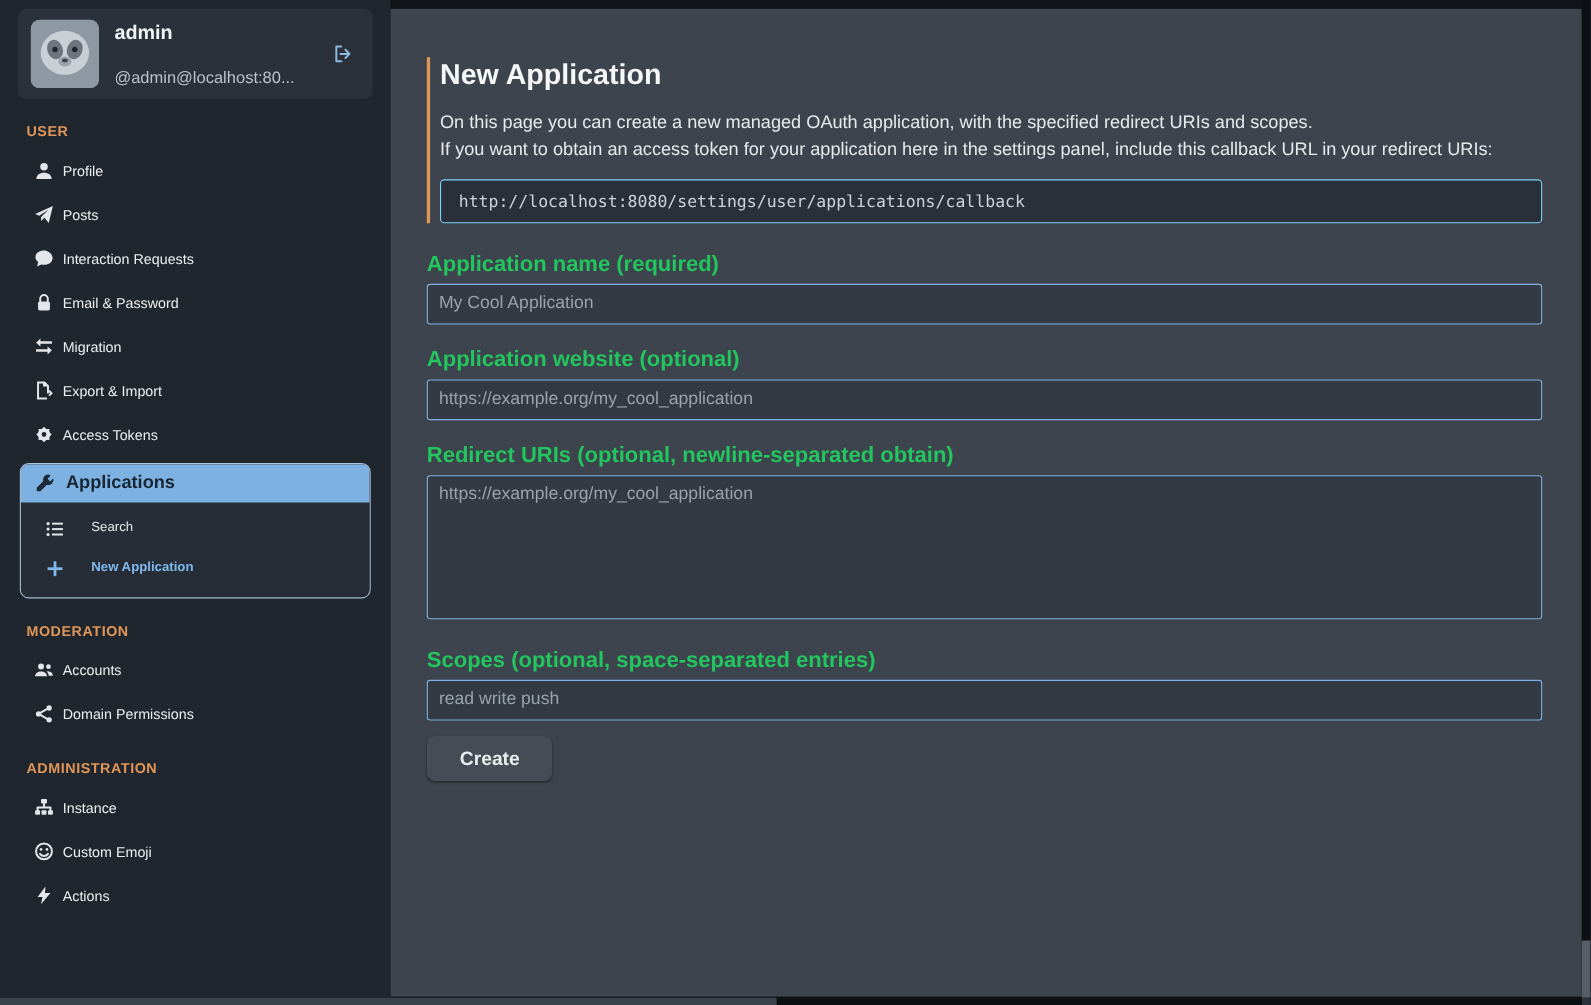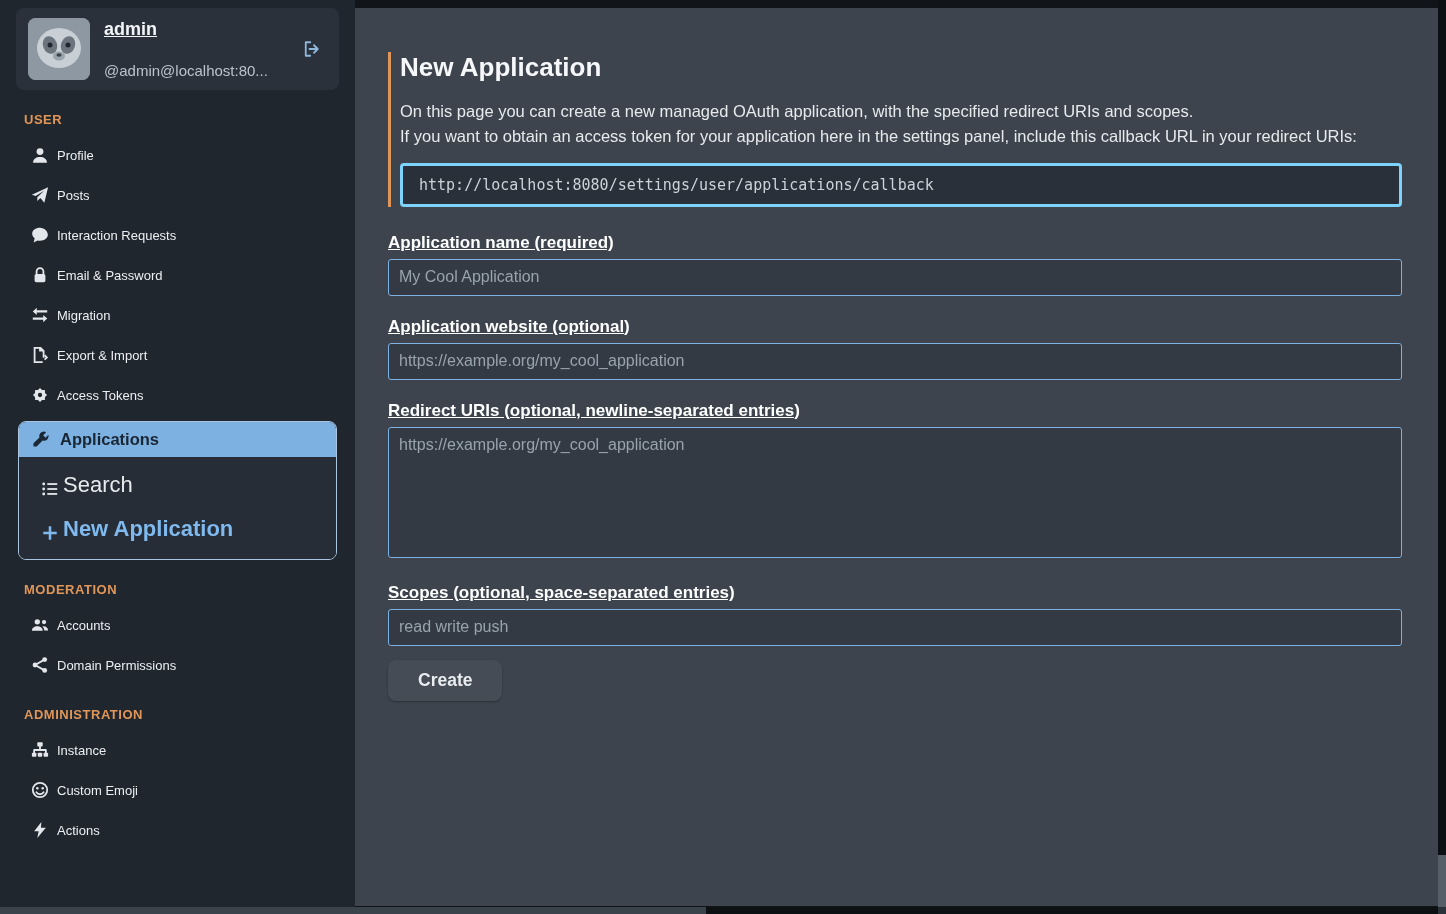--- a/index.html
+++ b/index.html
@@ -5,50 +5,50 @@
   * { margin:0; padding:0; box-sizing:border-box; }
   html,body { width:1446px; height:914px; overflow:hidden; }
   body { font-family:"Liberation Sans", sans-serif; background:#111419; color:#e9ecef; }
   .app { position:relative; width:1446px; height:914px; display:flex; overflow:hidden; }
 
   
   .sidebar { width:355px; flex:none; background:#20262e; height:100%; overflow:hidden; }
   .user-card { margin:8px 16px 0 16px; background:#2a313b; border-radius:8px; padding:10px 12px; display:flex; align-items:center; gap:14px; }
   .avatar { width:62px; height:62px; border-radius:8px; flex:none; background:#8d98a3; overflow:hidden; display:flex; align-items:center; justify-content:center; }
   .user-info { min-width:0; flex:1; }
-  .user-name { font-size:18px; font-weight:bold; color:#f2f5f7; margin-bottom:22px;text-decoration:underline; }
+  .user-name { font-size:18px; font-weight:bold; color:#f2f5f7; margin-bottom:22px; }
   .user-handle { font-size:15px; color:#bac2cb; white-space:nowrap; overflow:hidden; text-overflow:ellipsis; max-width:180px; }
   .logout-btn { background:none; border:none; cursor:pointer; padding:4px; margin-left:auto; }
 
   .section-heading { margin:22px 0 8px 24px; color:#e09658; font-size:13px; font-weight:bold; letter-spacing:.04em; }
   .nav-item { display:flex; align-items:center; gap:8px; padding:11px 16px 11px 31px; font-size:13px; color:#eceff2; cursor:pointer; text-decoration:none; }
   .icon { width:18px; height:18px; flex:none; display:flex; align-items:center; justify-content:center; }
   .icon svg { display:block; width:18px; height:18px; }
   .ic-fill { fill:#e3e7eb; }
   .ic-stroke { fill:none; stroke:#e3e7eb; stroke-width:2; stroke-linecap:round; stroke-linejoin:round; }
 
   .apps-block { margin:6px 18px 0 18px; border:1px solid #a9c4dc; border-radius:8px; overflow:hidden; }
   .apps-active { display:flex; align-items:flex-start; gap:10px; padding:8px 13px; background:#7cb1e2; color:#192633; font-size:16.5px; font-weight:600; cursor:pointer; }
   .apps-active .ic-fill { fill:#1b2836; }
   .submenu { background:#262d36; padding:6px 0 8px 0; }
-  .sub-item { display:flex; align-items:flex-end; gap:4px; padding:9px 10px 9px 22px; font-size:22px; color:#e8ebee; cursor:pointer; text-decoration:none; }
+  .sub-item { display:flex; align-items:flex-start; gap:24px; padding:9px 10px 9px 22px; font-size:12px; color:#e8ebee; cursor:pointer; text-decoration:none; }
   .sub-item.active { color:#7fb9ee; font-weight:bold; }
   .sub-item.active .ic-fill { fill:#7fb9ee; }
 
   
   .panel { flex:1; margin:8px 8px 8px 0; background:#3d444d; overflow:hidden; padding:44px 36px 0 33px; }
   .header-block { border-left:3px solid #e09658; padding-left:9px; }
   .page-title { font-size:26px; font-weight:bold; color:#f5f7f9; margin-bottom:16px; }
   .intro p { font-size:16.5px; line-height:1.5; color:#e7eaed; }
   code.inline { font-family:"DejaVu Sans Mono", monospace; font-size:14.5px; background:#272d36; color:#d8dce0; padding:1px 5px; border-radius:3px; }
-  .code-block { margin-top:14px; background:#2a3039; border:3px solid #7dd3fc; border-radius:4px; padding:10px 16px; font-family:"DejaVu Sans Mono", monospace; font-size:15px; color:#ccd2d8; }
+  .code-block { margin-top:14px; background:#2a3039; border:1px solid #7dd3fc; border-radius:4px; padding:10px 16px; font-family:"DejaVu Sans Mono", monospace; font-size:15px; color:#ccd2d8; }
   .learn-link { display:inline-block; margin-top:26px; margin-bottom:4px; color:#a5c8ea; font-size:15.5px; text-decoration:underline; cursor:pointer; }
 
   .form { margin-top:26px; }
-  .field-label { display:block; font-size:17px; font-weight:bold; color:#ffffff; margin-bottom:6px;text-decoration:underline; }
+  .field-label { display:block; font-size:20px; font-weight:bold; color:#22c55e; margin-bottom:6px; }
   .text-input, .text-area { width:100%; background:#333a44; border:1px solid #7cb1e2; border-radius:3px; color:#e9ecef; font-family:"Liberation Sans", sans-serif; font-size:16px; padding:8px 10px; outline:none; }
   .text-input { height:37px; }
   .text-input::placeholder, .text-area::placeholder { color:#99a3ad; opacity:1; }
   .text-area { height:131px; resize:none; }
   .field { margin-bottom:21px; }
   .create-btn { margin-top:14px; background:#454c56; color:#e9ecef; border:none; border-radius:8px; font-family:"Liberation Sans", sans-serif; font-size:17.5px; font-weight:bold; padding:10px 30px; cursor:pointer; box-shadow:0 1px 2px rgba(0,0,0,.3); }
 
   
   .vscroll { position:absolute; top:0; right:0; width:8px; bottom:7px; background:#0d1013; }
   .vthumb { position:absolute; right:0; bottom:0; width:8px; height:52px; background:#565e67; }
@@ -281,21 +281,21 @@
         <label class="field-label">Application name (required)</label>
         <input class="text-input" type="text" placeholder="My Cool Application" style="">
       </div>
 
       <div class="field">
         <label class="field-label">Application website (optional)</label>
         <input class="text-input" type="text" placeholder="https://example.org/my_cool_application" style="">
       </div>
 
       <div class="field">
-        <label class="field-label">Redirect URIs (optional, newline-separated entries)</label>
+        <label class="field-label">Redirect URIs (optional, newline-separated obtain)</label>
         <textarea class="text-area" placeholder="https://example.org/my_cool_application" style=""></textarea>
       </div>
 
       <div class="field" style="margin-bottom:0;">
         <label class="field-label">Scopes (optional, space-separated entries)</label>
         <input class="text-input" type="text" placeholder="read write push" style="">
       </div>
 
       <button class="create-btn" type="submit">Create</button>
 

